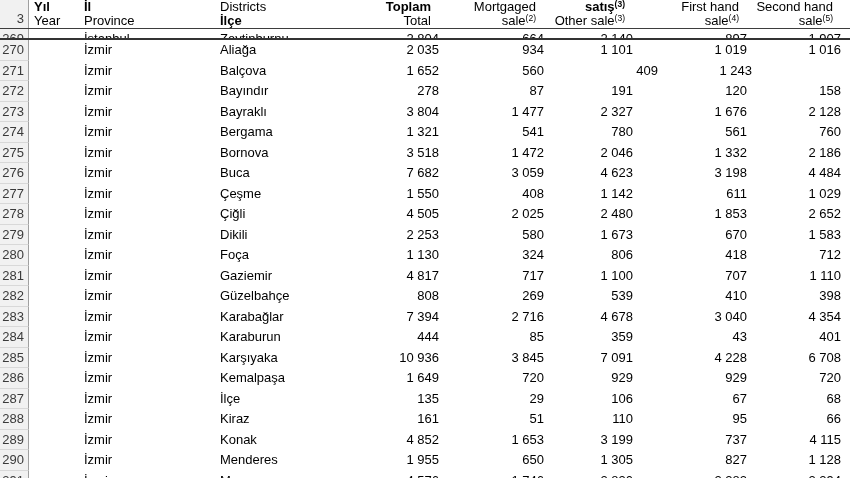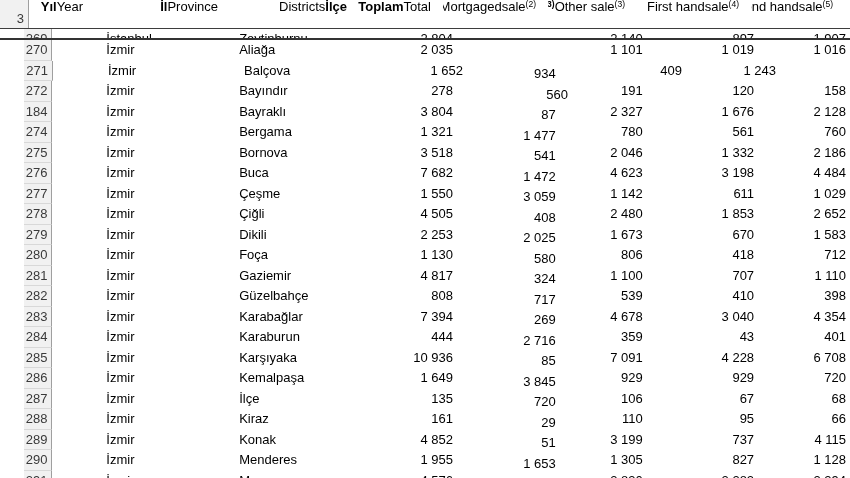--- a/index.html
+++ b/index.html
@@ -5,41 +5,41 @@
   html,body{margin:0;padding:0;}
   body{
     width:850px;height:478px;overflow:hidden;background:#fff;
     font-family:"Liberation Sans","DejaVu Sans",sans-serif;
     font-size:13px;color:#000;
   }
   .sheet{position:relative;width:850px;height:478px;background:#fff;}
 
   
   .header-row{display:flex;height:29px;border-bottom:1px solid #3d3d3d;box-sizing:border-box;background:#fff;}
-  .hcell{box-sizing:border-box;display:flex;flex-direction:row;justify-content:flex-end;padding-bottom:1px;overflow:hidden;}
+  .hcell{box-sizing:border-box;display:flex;flex-direction:column;justify-content:flex-end;padding-bottom:1px;overflow:hidden;}
   .hl{height:13.5px;line-height:13.5px;white-space:nowrap;}
   .bold{font-weight:bold;}
   .hleft{text-align:left;}
   .hright{text-align:right;padding-right:12px;}
   sup{font-size:8.5px;line-height:0;vertical-align:4px;}
 
   
   .gh{width:29px;box-sizing:border-box;display:flex;align-items:flex-end;justify-content:flex-end;
       padding:0 4px 2px 0;background:#f1f1f1;border-right:1px solid #9f9f9f;color:#3a3a3a;}
 
   
   .row{display:flex;height:20.5px;line-height:20.5px;}
   .cell{box-sizing:border-box;height:100%;overflow:hidden;white-space:nowrap;}
   .c-num{width:29px;text-align:right;padding-right:4px;background:#f1f1f1;
-         border-right:1px solid #9f9f9f;border-bottom:1px solid #d8d8d8;color:#3a3a3a;margin-left:24px;}
+         border-right:1px solid #9f9f9f;border-bottom:1px solid #d8d8d8;color:#3a3a3a;}
   .c-year{width:54px;padding-left:5px;}
   .c-prov{width:135px;padding-left:1px;}
   .c-dist{width:129px;padding-left:2px;}
   .c-total{width:96px;}
-  .c-mort{width:105px;margin-top:24px;}
+  .c-mort{width:105px;}
   .c-other{width:89px;}
   .c-first{width:114px;}
   .c-second{width:94px;}
   .r{text-align:right;padding-right:4px;}
 
   .clip{overflow:hidden;position:relative;}
   .clip-top{height:9px;}
   .clip-bottom{height:7.5px;}
   .pane-divider{height:2px;background:#333;}
 
@@ -146,21 +146,21 @@
         <div class="cell c-year"></div>
         <div class="cell c-prov">İzmir</div>
         <div class="cell c-dist">Bayındır</div>
         <div class="cell c-total r">278</div>
         <div class="cell c-mort r">87</div>
         <div class="cell c-other r">191</div>
         <div class="cell c-first r">120</div>
         <div class="cell c-second r">158</div>
       </div>
       <div class="row">
-        <div class="cell c-num">184</div>
+        <div class="cell c-num">273</div>
         <div class="cell c-year"></div>
         <div class="cell c-prov">İzmir</div>
         <div class="cell c-dist">Bayraklı</div>
         <div class="cell c-total r">3 804</div>
         <div class="cell c-mort r">1 477</div>
         <div class="cell c-other r">2 327</div>
         <div class="cell c-first r">1 676</div>
         <div class="cell c-second r">2 128</div>
       </div>
       <div class="row">

